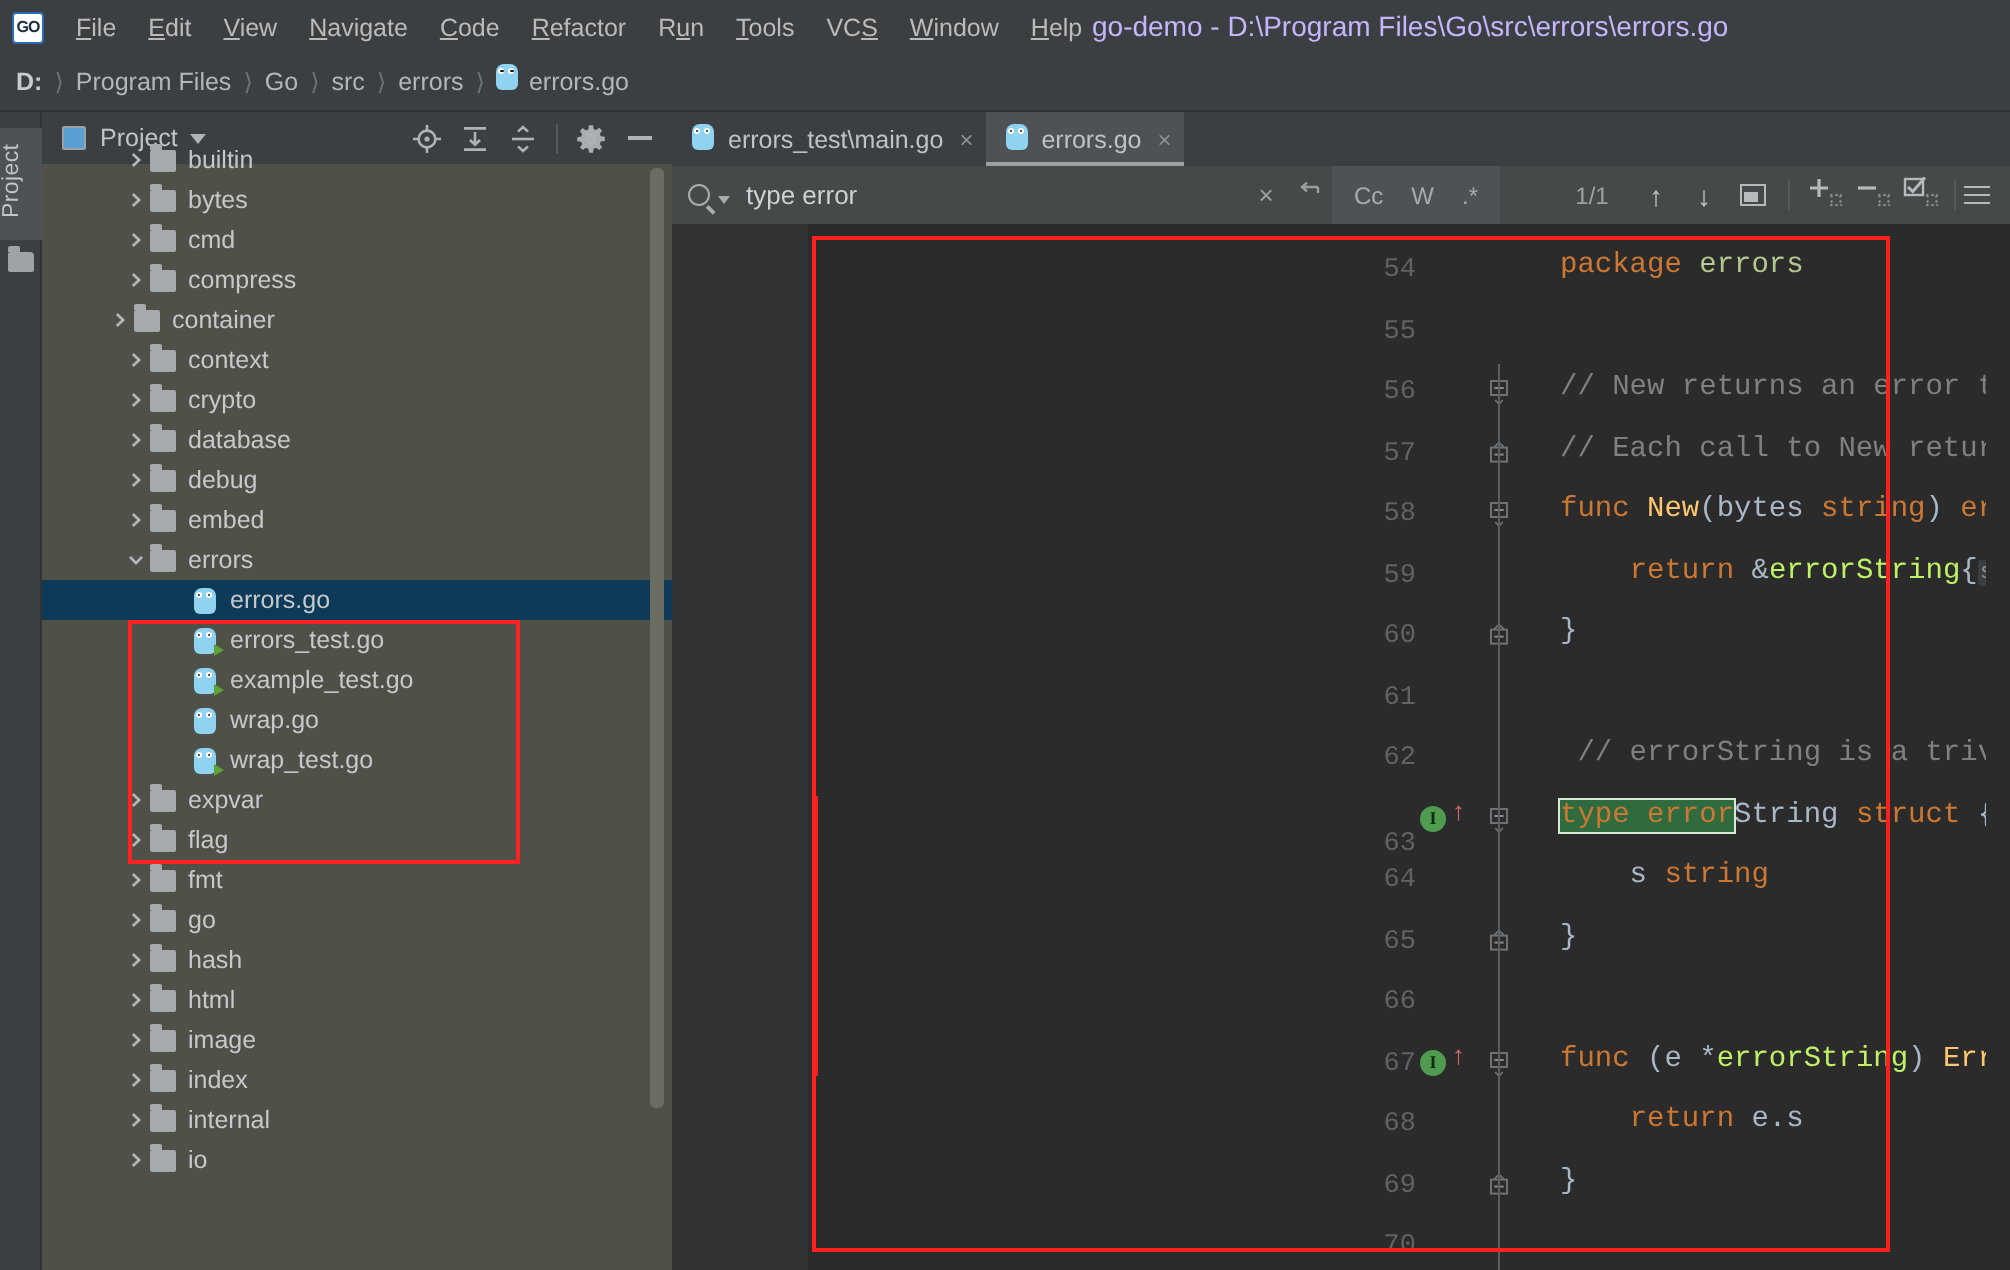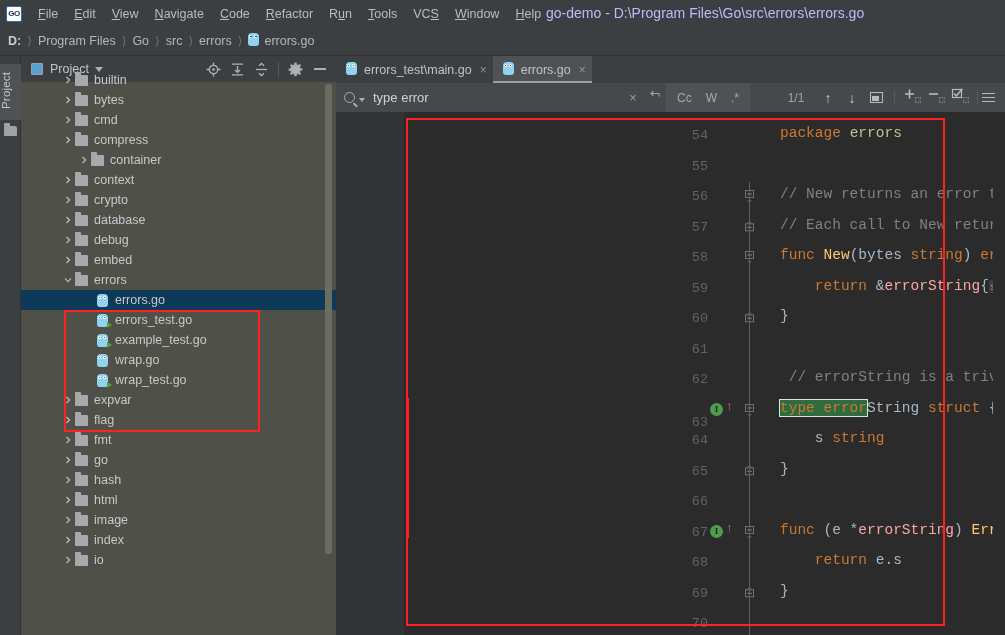--- a/index.html
+++ b/index.html
@@ -194,21 +194,21 @@
     position: absolute; right: 46px; font-size: 13.5px; color: #606366;
     font-family: "Liberation Mono", monospace; text-align: right; width: 24px;
   }
   .codeline {
     position: absolute; left: 0; white-space: pre; font-size: 14.5px;
     font-family: Liberation Mono, monospace; color: #a9b7c6; letter-spacing: 0px; margin-left: 22px;
   }
   .kw { color: #cc7832; }
   .cmt { color: #808080; }
   .fn { color: #ffc66d; }
-  .typ { color: #fca5a5; }
+  .typ { color: #bef264; }
   .ident { color: #a9b7c6; }
   .param-hint {
     background: #3b3f41; color: #8c8c8c; font-size: 11.5px; border-radius: 2px;
     padding: 0 1px;
   }
   .match-hl {
     background: #2f6b3f; outline: 1px solid #d4e8d4; color: #cc7832;
   }
   .fold {
     position: absolute; color: #6a6a6a; font-size: 11px;
@@ -353,21 +353,21 @@
         </div>
         <div class="tree-row" style="padding-left: 42px;">
           <span class="tw-arrow">
             <svg width="10" height="10" viewBox="0 0 10 10">
               <path d="M3.4 2L6.6 5 3.4 8" fill="none" stroke="#b6b9bb" stroke-width="1.3"></path>
             </svg>
           </span>
           <span class="folder-ico"></span>
           <span>compress</span>
         </div>
-        <div class="tree-row" style="padding-left: 58px;">
+        <div class="tree-row" style="padding-left: 34px;">
           <span class="tw-arrow">
             <svg width="10" height="10" viewBox="0 0 10 10">
               <path d="M3.4 2L6.6 5 3.4 8" fill="none" stroke="#b6b9bb" stroke-width="1.3"></path>
             </svg>
           </span>
           <span class="folder-ico"></span>
           <span>container</span>
         </div>
         <div class="tree-row" style="padding-left: 42px;">
           <span class="tw-arrow">
@@ -512,20 +512,29 @@
           <span>image</span>
         </div>
         <div class="tree-row" style="padding-left: 42px;">
           <span class="tw-arrow">
             <svg width="10" height="10" viewBox="0 0 10 10">
               <path d="M3.4 2L6.6 5 3.4 8" fill="none" stroke="#b6b9bb" stroke-width="1.3"></path>
             </svg>
           </span>
           <span class="folder-ico"></span>
           <span>index</span>
+        </div>
+        <div class="tree-row" style="padding-left: 42px;">
+          <span class="tw-arrow">
+            <svg width="10" height="10" viewBox="0 0 10 10">
+              <path d="M3.4 2L6.6 5 3.4 8" fill="none" stroke="#b6b9bb" stroke-width="1.3"></path>
+            </svg>
+          </span>
+          <span class="folder-ico"></span>
+          <span>internal</span>
         </div>
         <div class="tree-row" style="padding-left: 42px;">
           <span class="tw-arrow">
             <svg width="10" height="10" viewBox="0 0 10 10">
               <path d="M3.4 2L6.6 5 3.4 8" fill="none" stroke="#b6b9bb" stroke-width="1.3"></path>
             </svg>
           </span>
           <span class="folder-ico"></span>
           <span>io</span>
         </div>

